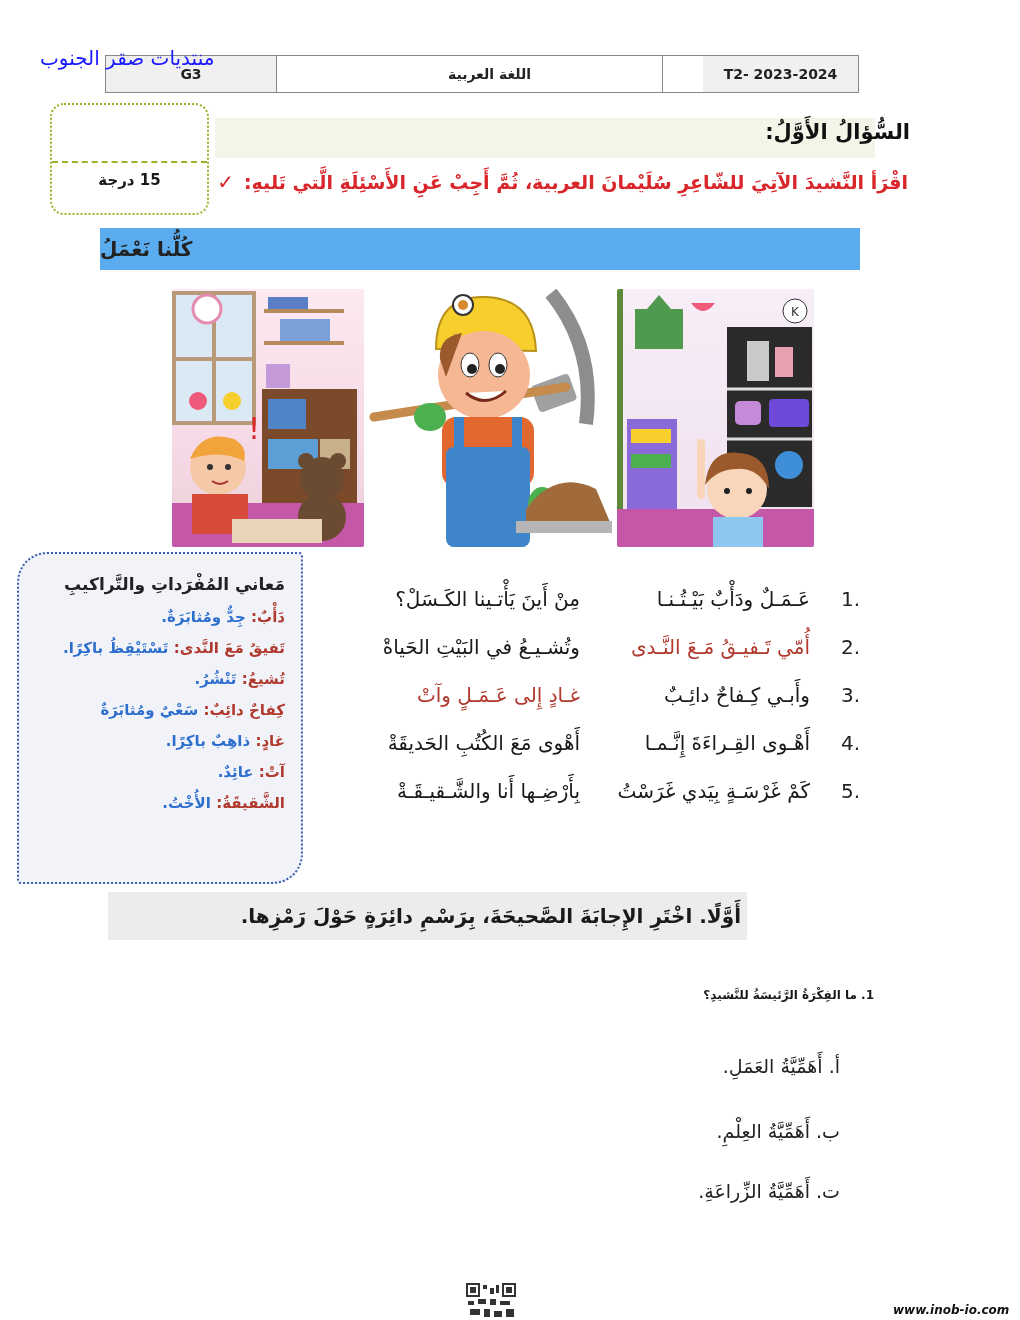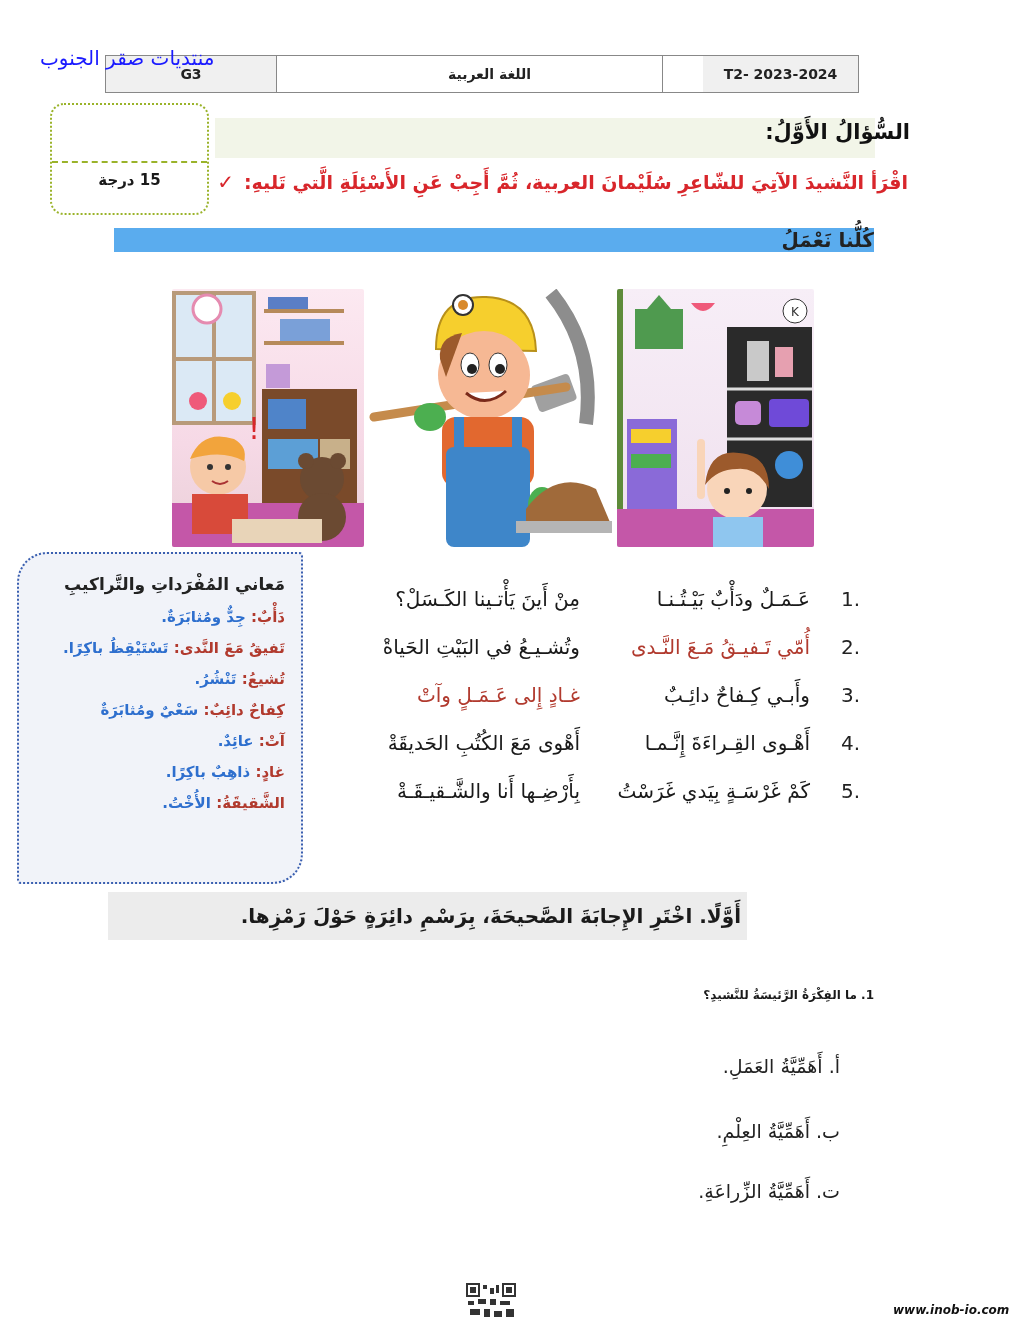--- a/index.html
+++ b/index.html
@@ -48,22 +48,22 @@
     right: 110px; top: 120px; font-size: 21px; font-weight: bold; direction: rtl; color: #111;
   }
   .q-instruction {
     right: 112px; top: 170px; font-size: 19px; font-weight: bold; direction: rtl; color: #d8262b;
     display: flex; align-items: center; gap: 10px; white-space: nowrap;
   }
   .q-instruction .check { color: #d8262b; font-size: 20px; }
 
   
   .poem-band {
-    left: 114px; top: 228px; width: 760px; height: 24px; background: #5aacee;
-    display: flex; align-items: center; justify-content: flex-end;
+    left: 100px; top: 228px; width: 760px; height: 42px; background: #5aacee;
+    display: flex; align-items: center; justify-content: flex-start;
   }
   .poem-band span { font-size: 20px; font-weight: bold; color: #222; direction: rtl; }
 
   
   .illus { top: 289px; height: 258px; overflow: hidden; border-radius: 2px; }
   .panel-left  { left: 172px; width: 192px; background: linear-gradient(#fce9f1 0%, #f6d9e6 60%, #ead0d8 100%); }
   .panel-mid   { left: 366px; width: 250px; background: #ffffff; }
   .panel-right { left: 617px; width: 197px; background: linear-gradient(#f7eef7 0%, #efe0ee 100%); }
 
   
@@ -208,22 +208,22 @@
     <rect x="80" y="150" width="8" height="60" rx="4" fill="#f9d5b9"></rect>
   </svg>
 </div>
 
 <div class="abs vocab-box">
   <div class="vtitle">مَعاني المُفْرَداتِ والتَّراكيبِ</div>
   <div class="vrow"><span class="term">دَأْبٌ:</span> <span class="meaning">جِدٌّ ومُثابَرَةٌ.</span></div>
   <div class="vrow"><span class="term">تَفيقُ مَعَ النَّدى:</span> <span class="meaning">تَسْتَيْقِظُ باكِرًا.</span></div>
   <div class="vrow"><span class="term">تُشيعُ:</span> <span class="meaning">تَنْشُرُ.</span></div>
   <div class="vrow"><span class="term">كِفاحٌ دائِبٌ:</span> <span class="meaning">سَعْيٌ ومُثابَرَةٌ</span></div>
+  <div class="vrow"><span class="term">غادٍ:</span> <span class="meaning">ذاهِبٌ باكِرًا.</span></div>
   <div class="vrow"><span class="term">آتْ:</span> <span class="meaning">عائِدٌ.</span></div>
-  <div class="vrow"><span class="term">غادٍ:</span> <span class="meaning">ذاهِبٌ باكِرًا.</span></div>
   <div class="vrow"><span class="term">الشَّقيقَةُ:</span> <span class="meaning">الأُخْتُ.</span></div>
 </div>
 
 <div class="abs poem">
   <div class="line">
     <span class="num">1.</span>
     <span class="h1">عَـمَـلٌ ودَأْبٌ بَيْـتُـنـا</span>
     <span class="h2">مِنْ أَينَ يَأْتـينا الكَـسَلْ؟</span>
   </div>
   <div class="line">

